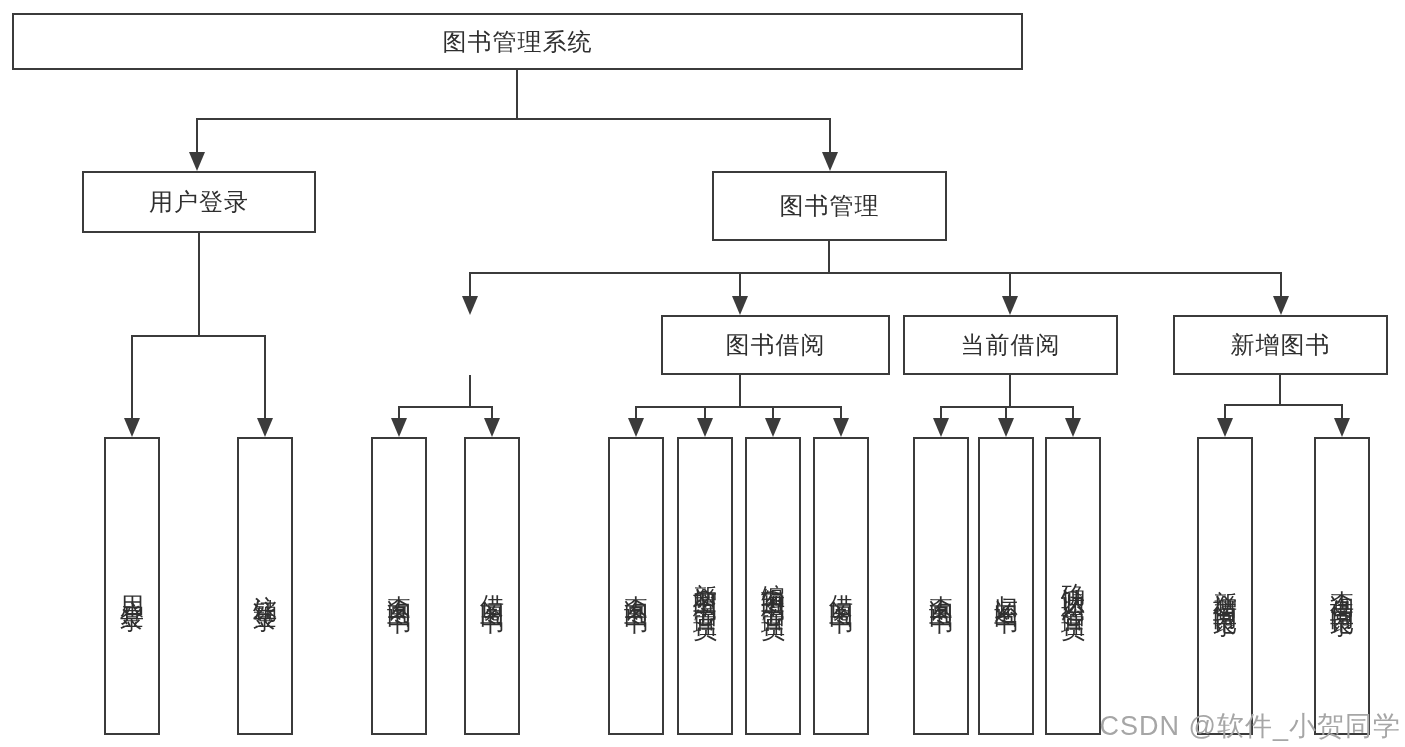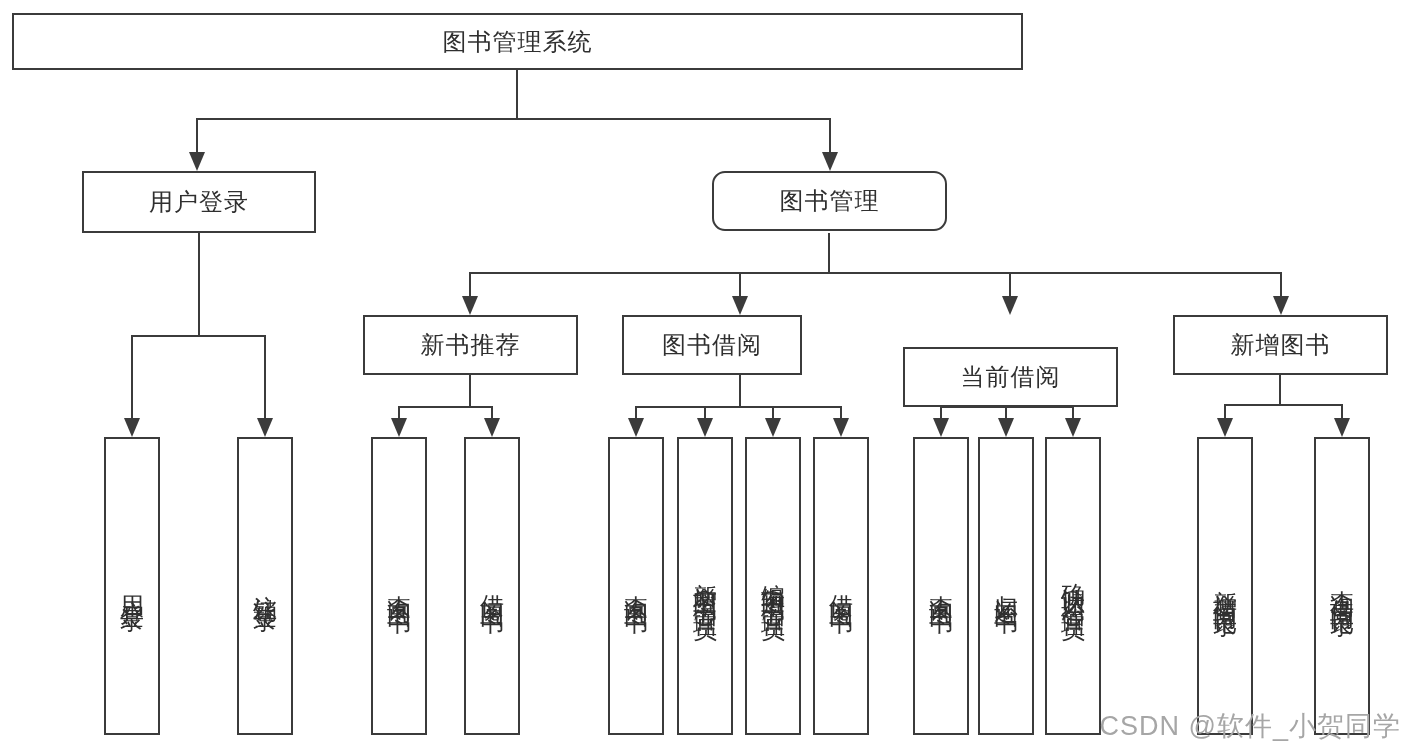--- a/index.html
+++ b/index.html
@@ -122,25 +122,24 @@
       <polygon points="998,418 1014,418 1006,437"></polygon>
       <polygon points="1065,418 1081,418 1073,437"></polygon>
       <polygon points="1217,418 1233,418 1225,437"></polygon>
       <polygon points="1334,418 1350,418 1342,437"></polygon>
     </g>
   </svg>
 
   <div class="box" style="left:12px; top:13px; width:1011px; height:57px;">图书管理系统</div>
 
   <div class="box" style="left:82px; top:171px; width:234px; height:62px;">用户登录</div>
-  <div class="box" style="left:712px; top:171px; width:235px; height:60px;border-radius:13px;">图书管理</div>
+  <div class="box" style="left:712px; top:171px; width:235px; height:70px;">图书管理</div>
 
-  <div class="box" style="left:363px; top:315px; width:215px; height:60px;">新书推荐</div>
-  <div class="box" style="left:622px; top:315px; width:180px; height:60px;text-align:center;">图书借阅</div>
-  <div class="box" style="left:903px; top:315px; width:215px; height:60px;margin-top:32px;">当前借阅</div>
+  <div class="box" style="left:661px; top:315px; width:229px; height:60px;text-align:center;">图书借阅</div>
+  <div class="box" style="left:903px; top:315px; width:215px; height:60px;">当前借阅</div>
   <div class="box" style="left:1173px; top:315px; width:215px; height:60px;">新增图书</div>
 
   <div class="box leaf" style="left:104px;">
     <span class="vtext">用户登录</span>
   </div>
   <div class="box leaf" style="left:237px;">
     <span class="vtext">注销登录</span>
   </div>
   <div class="box leaf" style="left:371px;">
     <span class="vtext">查询图书</span>

